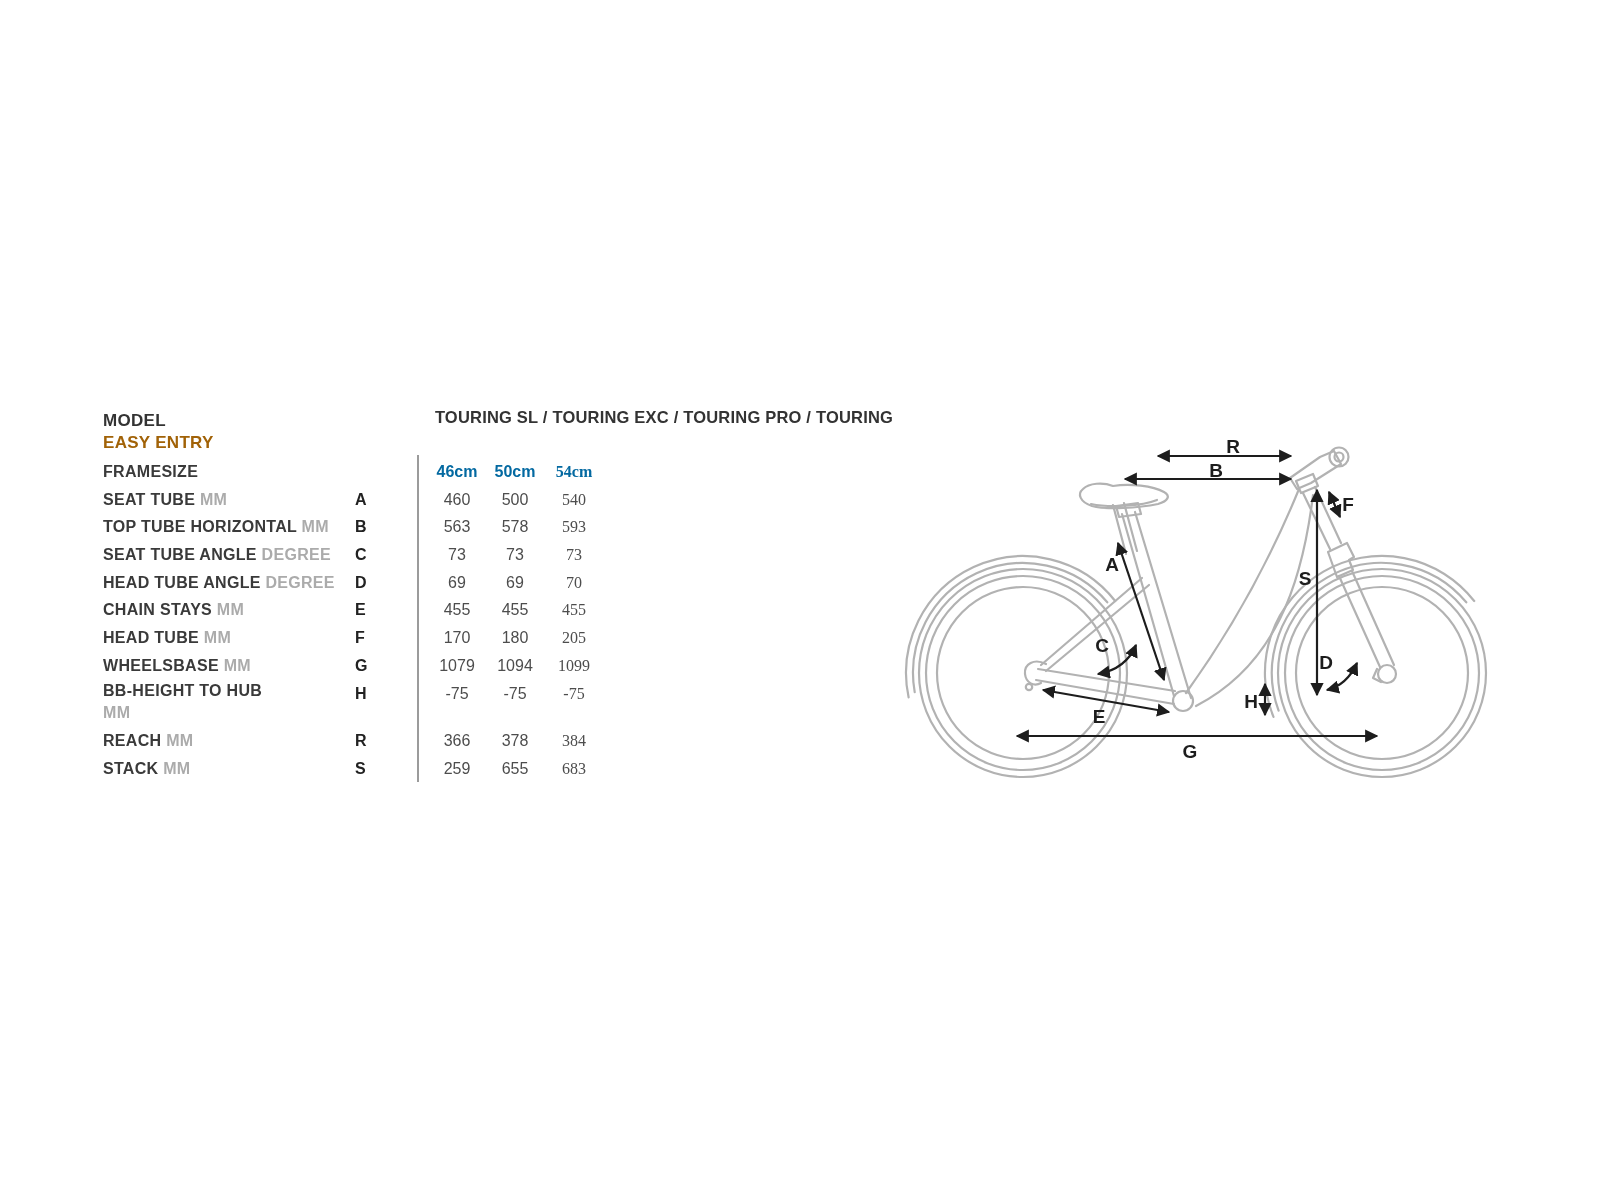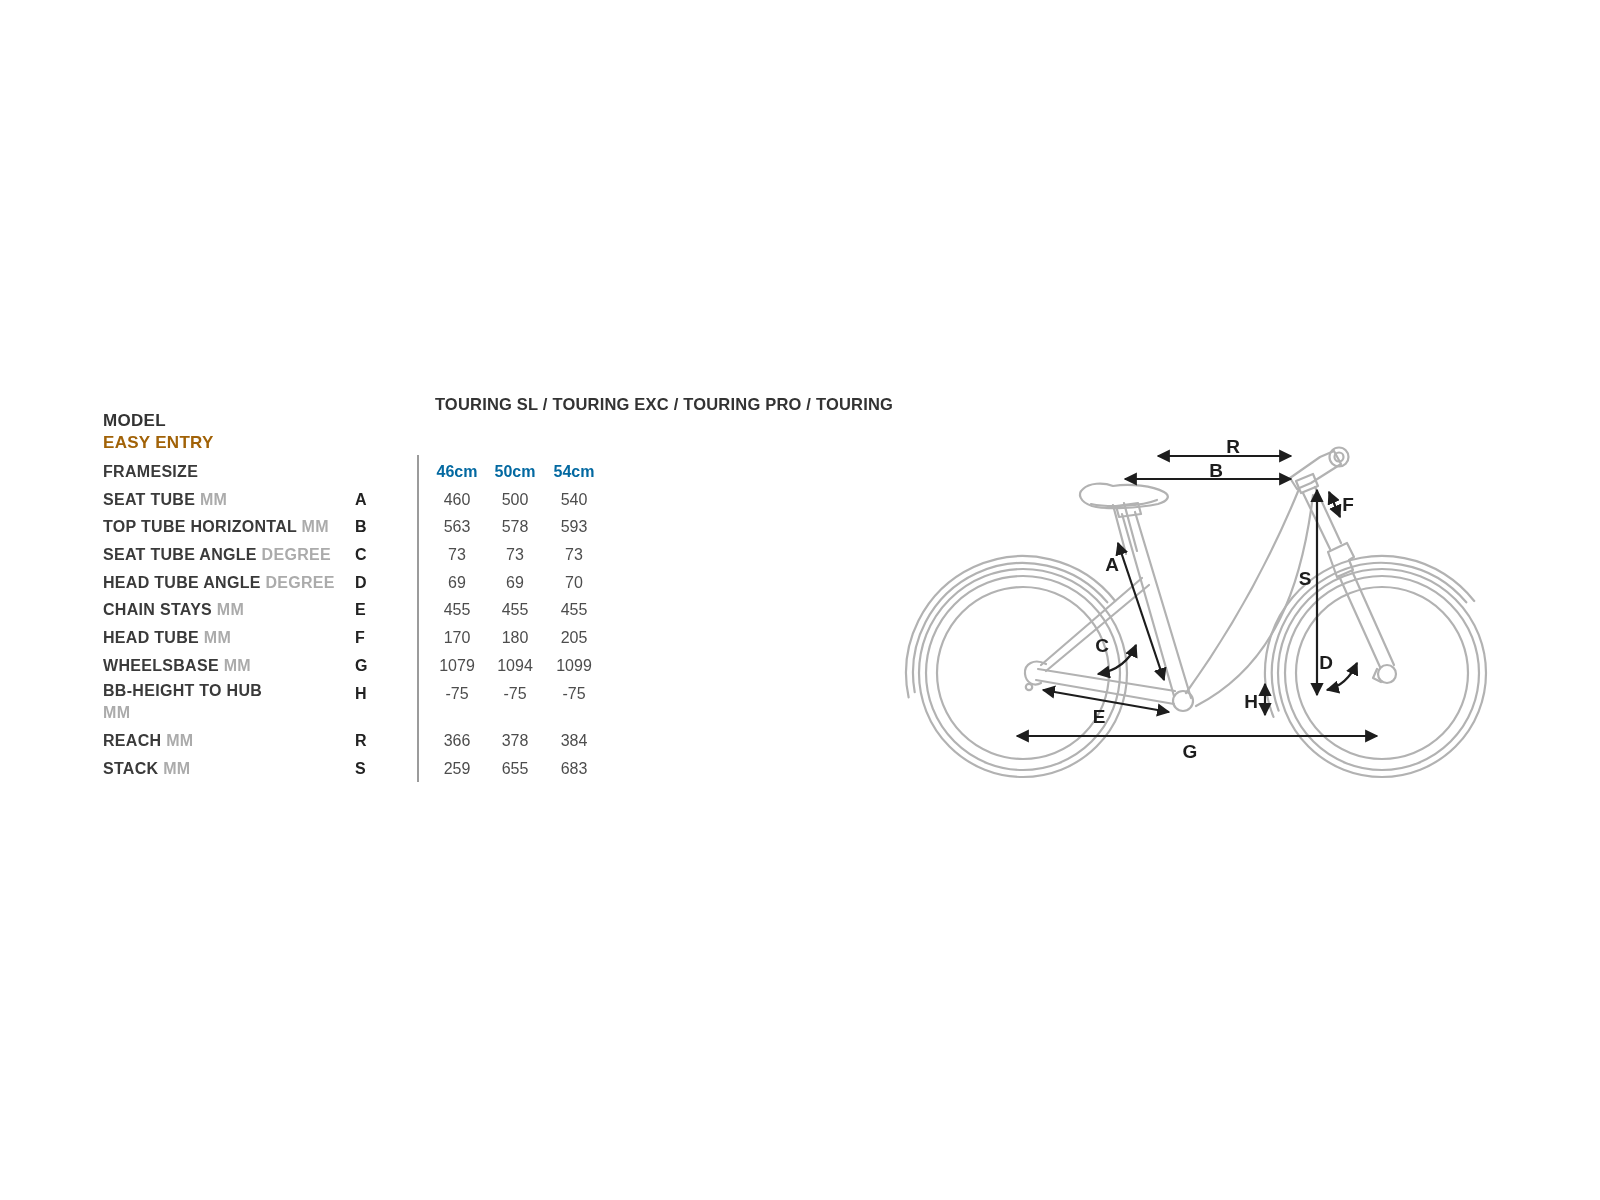--- a/index.html
+++ b/index.html
@@ -2,35 +2,35 @@
 <html><head>
 <meta charset="utf-8">
 <style>
   html,body{margin:0;padding:0;background:#ffffff;}
   .sheet{position:relative;width:1600px;height:1200px;background:#ffffff;overflow:hidden;
          font-family:"Liberation Sans","DejaVu Sans",sans-serif;}
   
   .model-left{position:absolute;left:103px;top:410px;line-height:21.5px;font-size:17px;font-weight:700;}
   .model-left .main{color:#333333;letter-spacing:.3px;}
   .model-left .sub{color:#a16207;letter-spacing:.3px;}
-  .model-value{position:absolute;left:424px;top:394px;width:480px;text-align:center;
+  .model-value{position:absolute;left:424px;top:407px;width:480px;text-align:center;
                line-height:21.5px;font-size:16.5px;font-weight:700;color:#333333;letter-spacing:.2px;}
   .divider{position:absolute;left:417px;top:455px;width:1.5px;height:327px;background:#9b9b9b;}
   .rows{position:absolute;left:103px;top:458px;width:560px;font-size:16px;}
   .row{position:relative;height:27.7px;line-height:27.7px;white-space:nowrap;}
   .row.tall{height:47.5px;line-height:22px;padding-top:0;}
   .row.tall .lbl{padding-top:3px;}
   .lbl{color:#3a3a3a;font-weight:700;letter-spacing:.3px;}
   .unit{color:#ababab;font-weight:700;font-style:normal;letter-spacing:.3px;}
   .unit.block{display:block;}
   .ltr{position:absolute;left:252px;top:0;color:#222222;font-weight:700;}
   .row.tall .ltr{line-height:22px;padding-top:3px;}
   .val{position:absolute;top:0;width:58px;text-align:center;color:#4d4d4d;font-weight:400;}
   .row.tall .val{line-height:22px;padding-top:3px;}
-  .v0{left:325px;} .v1{left:383px;} .v2{left:442px;}
+  .v0{left:325px;} .v1{left:383px;} .v2{left:442px;font-family:Liberation Serif, serif;}
   .hdr .val{color:#0369a1;font-weight:700;}
   
   .diagram{position:absolute;left:880px;top:420px;}
   .bike{stroke:#b2b2b2;stroke-width:2.2;fill:none;stroke-linecap:round;stroke-linejoin:round;}
   .dim{stroke:#1d1d1d;stroke-width:2.2;fill:none;stroke-linecap:butt;}
   .dimlabel{font-family:"Liberation Sans","DejaVu Sans",sans-serif;font-size:19px;font-weight:700;
             fill:#1d1d1d;text-anchor:middle;}
 </style>
 </head>
 <body>

